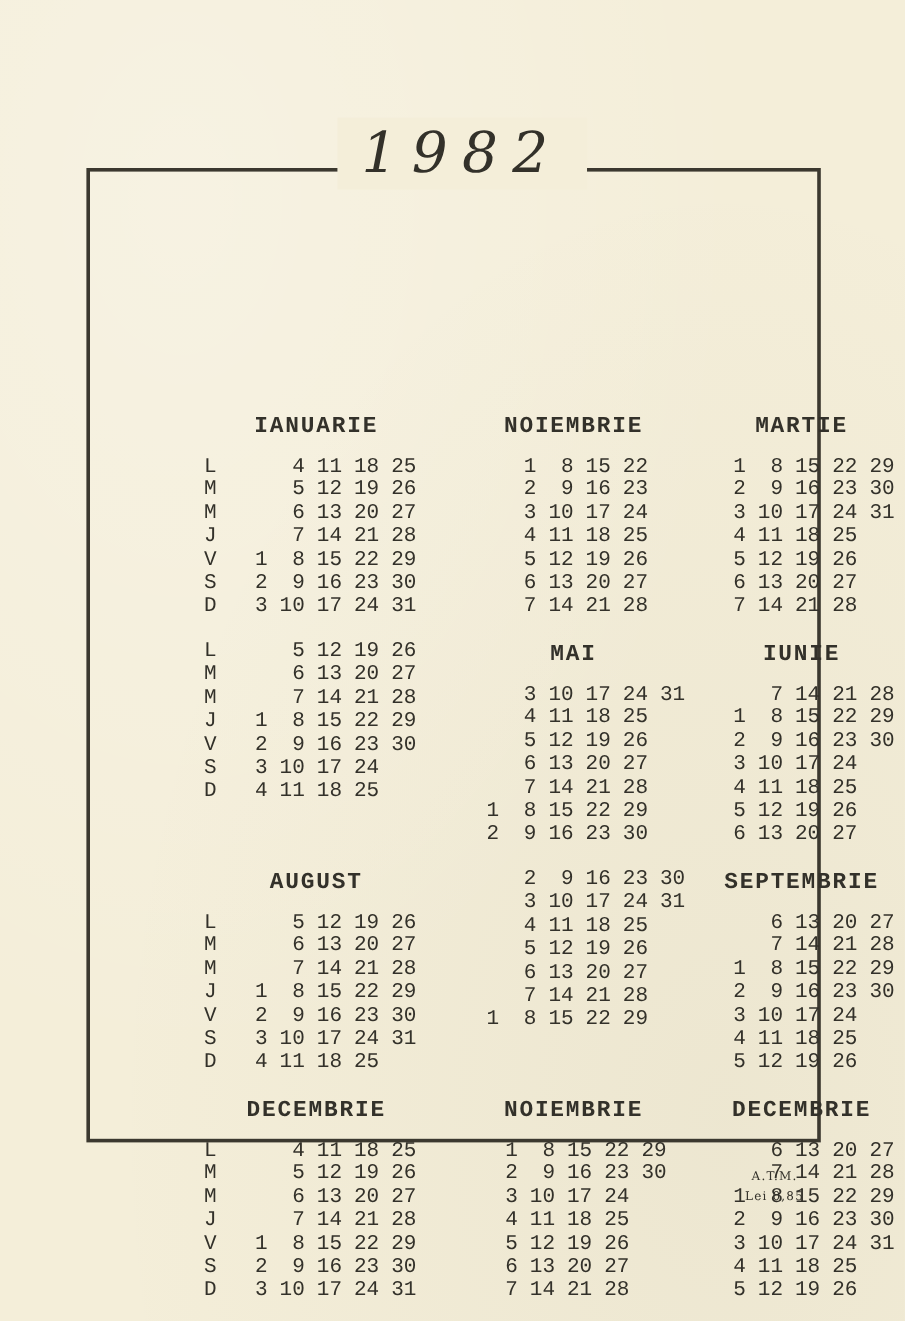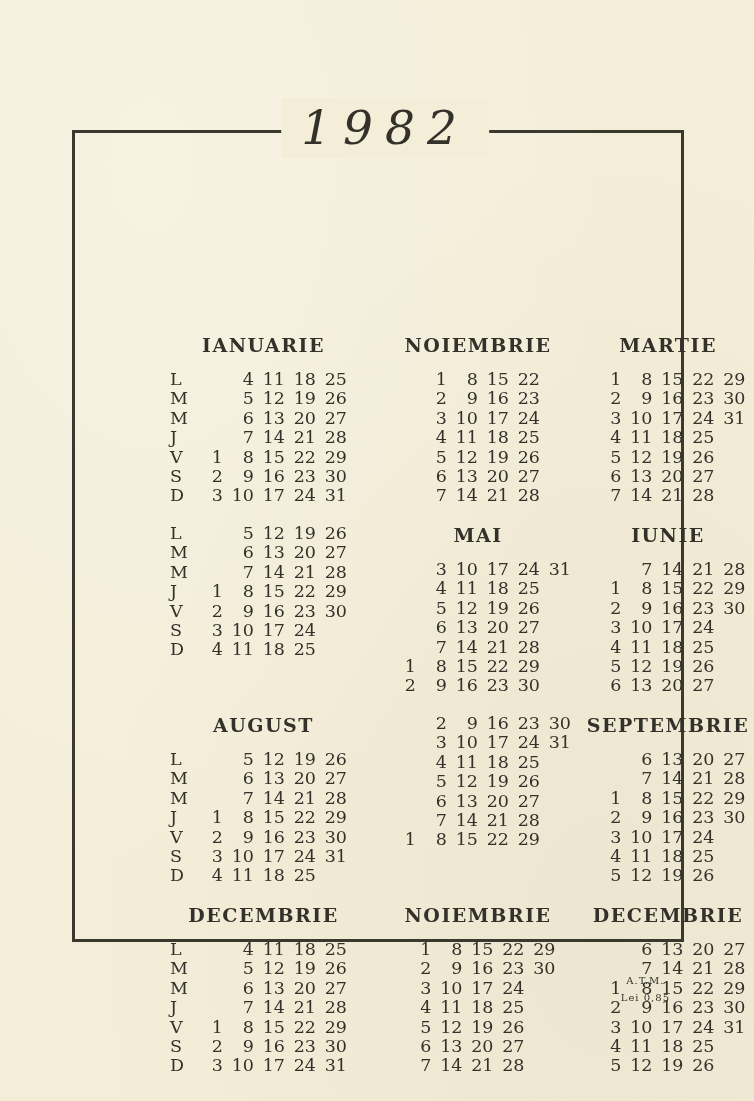--- a/index.html
+++ b/index.html
@@ -11,22 +11,22 @@
   body{
     width:754px;height:1101px;position:relative;overflow:hidden;
     background:
       radial-gradient(ellipse at 20% 15%, rgba(255,255,255,0.25), rgba(255,255,255,0) 55%),
       radial-gradient(ellipse at 80% 85%, rgba(120,110,70,0.06), rgba(120,110,70,0) 60%),
       var(--paper);
     font-family:"DejaVu Serif","Liberation Serif",serif;
     color:var(--ink);
   }
   .frame{
-    position:absolute;left:72px;top:130px;width:612px;height:812px;
-    border:3px solid var(--frame);box-sizing:border-box;
+    position:absolute;left:72px;top:140px;width:612px;height:812px;
+    border:3px solid var(--frame);box-sizing:border-box;font-family:Liberation Mono, monospace;
   }
   .year{
     position:absolute;left:385px;top:98px;transform:translateX(-50%);
     height:60px;line-height:60px;padding:0 20px;
     background:var(--paper);z-index:2;
     font-size:47px;font-style:italic;font-weight:normal;
     letter-spacing:12px;white-space:nowrap;
   }
   .months-grid{
     position:absolute;left:75px;top:149px;width:607px;

